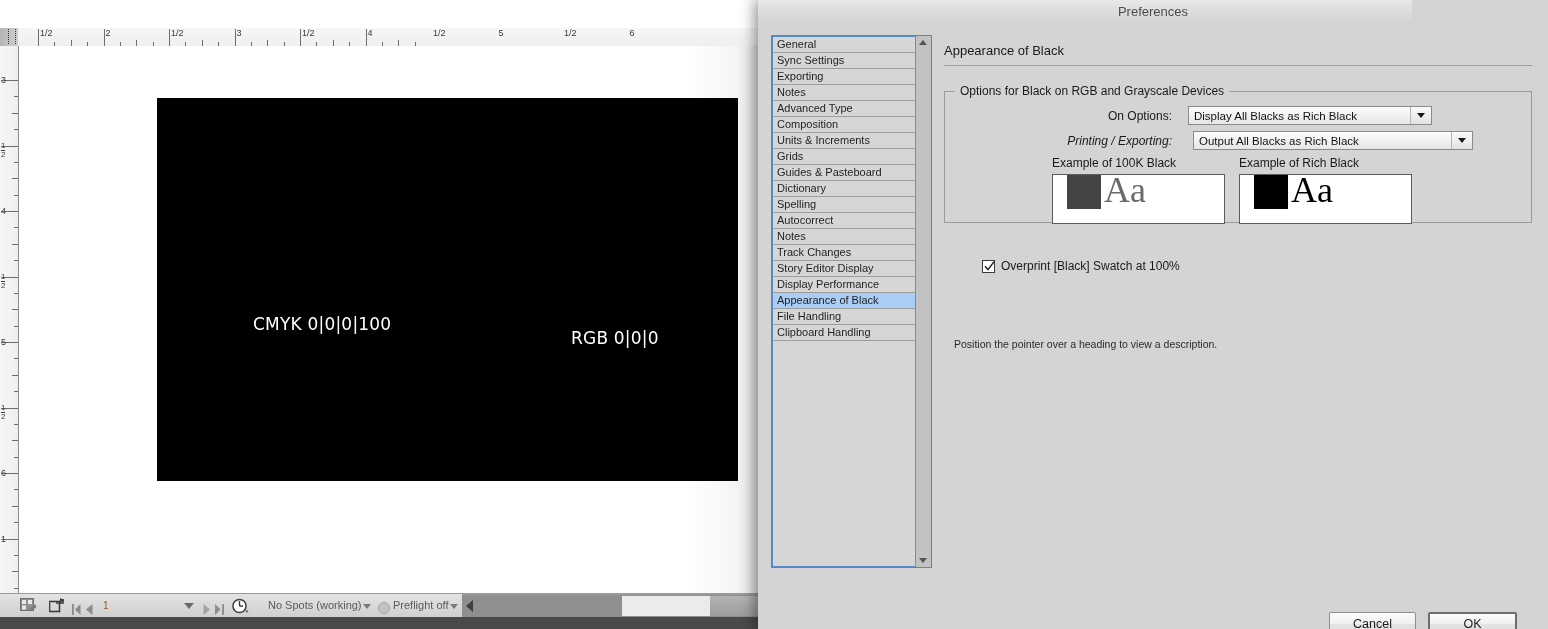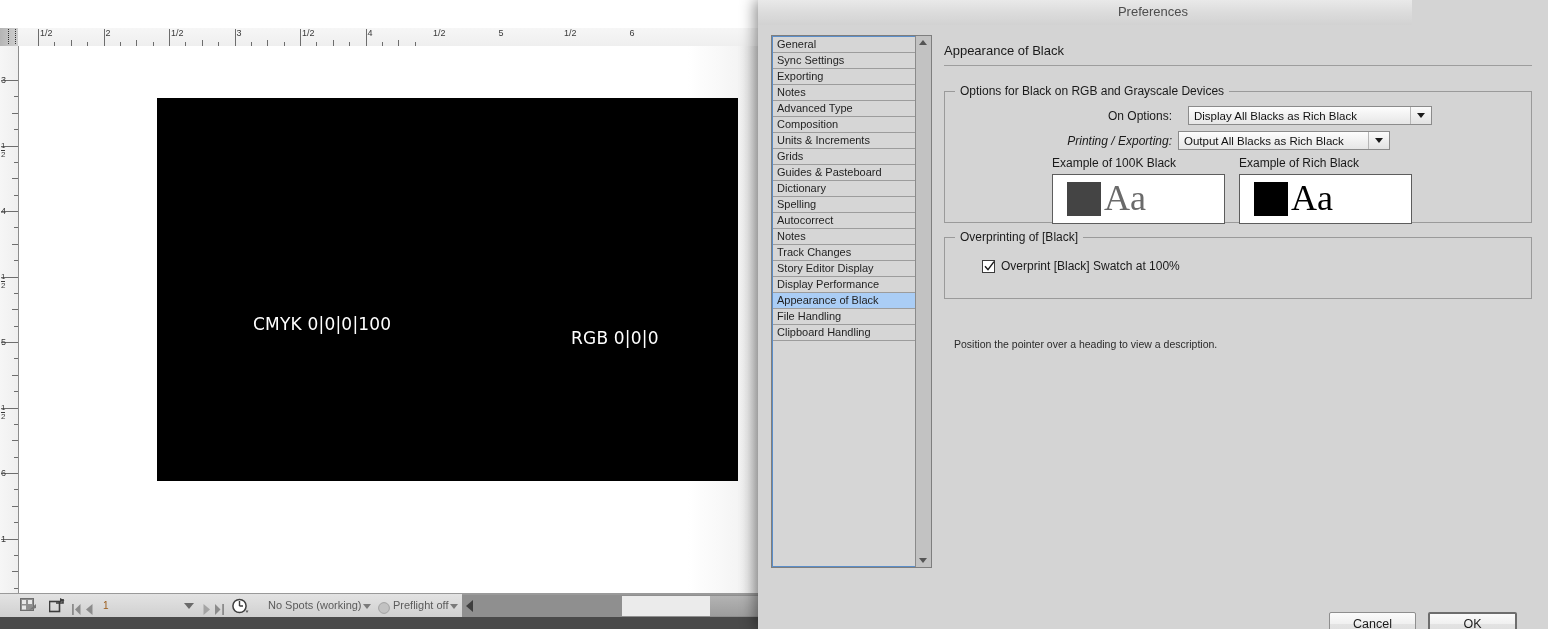--- a/index.html
+++ b/index.html
@@ -205,21 +205,21 @@
     background:linear-gradient(to bottom,#fbfbfb,#e2e2e2);
   }
   .combo .arrowbox i{
     display:block;width:0;height:0;
     border-left:4px solid transparent;border-right:4px solid transparent;border-top:5px solid #1a1a1a;
   }
 
   .ex-label{position:absolute;font-size:12px;color:#1a1a1a;}
   .ex-box{
     position:absolute;width:173px;height:50px;background:#ffffff;border:1px solid #5d5d5d;
-    box-sizing:border-box;display:flex;align-items:center;padding-left:14px;
+    box-sizing:border-box;display:flex;align-items:flex-start;padding-left:14px;
   }
   .ex-sq{width:34px;height:34px;}
   .ex-aa{
     font-family:"Liberation Serif", serif;font-size:36px;line-height:36px;
     margin-left:3px;margin-top:-3px;
   }
 
   #chk-row{position:absolute;left:38px;top:224px;display:flex;align-items:center;}
   .chkbox{
     width:13px;height:13px;background:#fff;border:1px solid #3b3b3b;
@@ -453,43 +453,40 @@
 
           <div class="field-label" style="left:80px;top:17px;width:147px;">On Options:</div>
           <div class="combo" style="left:233px;top:14px;width:244px;margin-left:10px;">
             <div class="val">Display All Blacks as Rich Black</div>
             <div class="arrowbox">
                 <i></i>
               </div>
           </div>
 
           <div class="field-label" style="left:40px;top:42px;width:187px;font-style:italic;">Printing / Exporting:</div>
-          <div class="combo" style="left:233px;top:39px;width:212px;">
+          <div class="combo" style="left:248px;top:39px;width:280px;">
             <div class="val">Output All Blacks as Rich Black</div>
             <div class="arrowbox">
                 <i></i>
               </div>
           </div>
 
           <div class="ex-label" style="left:107px;top:64px;">Example of 100K Black</div>
           <div class="ex-box" style="left:107px;top:82px;">
             <div class="ex-sq" id="sq100k" style="background: rgb(68, 68, 68);"></div>
             <div class="ex-aa" id="aa100k" style="color: rgb(106, 106, 106);">Aa</div>
           </div>
 
           <div class="ex-label" style="left:294px;top:64px;">Example of Rich Black</div>
           <div class="ex-box" style="left:294px;top:82px;">
             <div class="ex-sq" id="sqrich" style="background: rgb(0, 0, 0);"></div>
             <div class="ex-aa" id="aarich" style="color: rgb(0, 0, 0);">Aa</div>
           </div>
         </div>
 
-        <div class="group" id="grp-overprint">
-          <div class="group-legend">Overprinting of [Black]</div>
-        </div>
         <div id="chk-row">
           <div class="chkbox">
             <svg width="11" height="11" viewBox="0 0 11 11">
               <path d="M1 5.2 L4 8.6 L10 0.6" stroke="#1a1a1a" stroke-width="1.4" fill="none"></path>
             </svg>
           </div>
           <div id="chk-label">Overprint [Black] Swatch at 100%</div>
         </div>
 
         <div id="desc-text">Position the pointer over a heading to view a description.</div>

